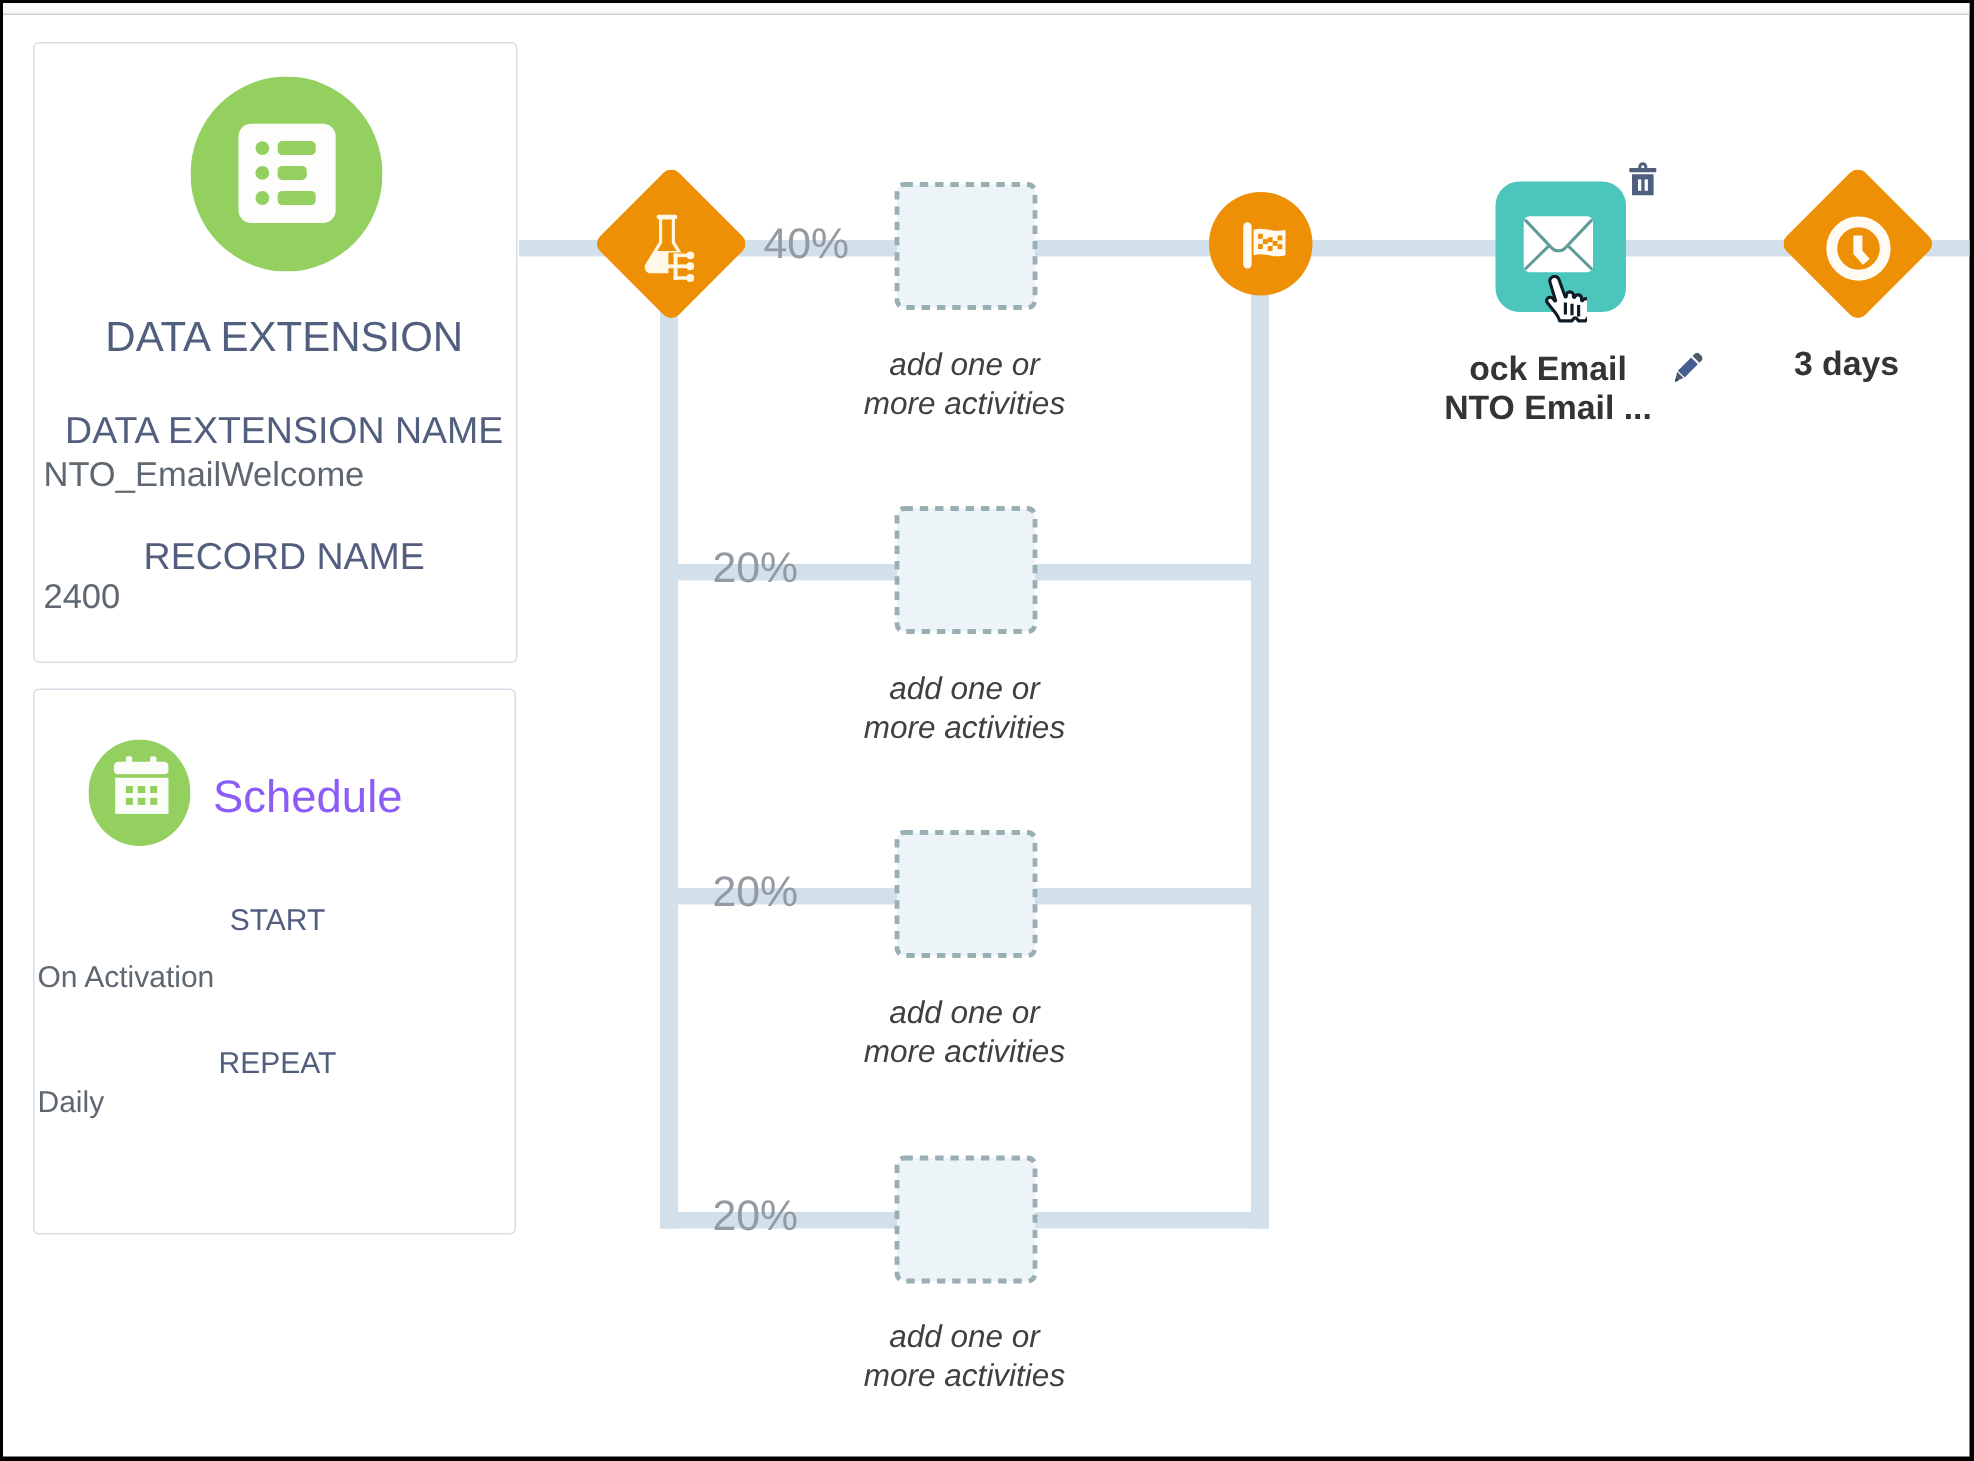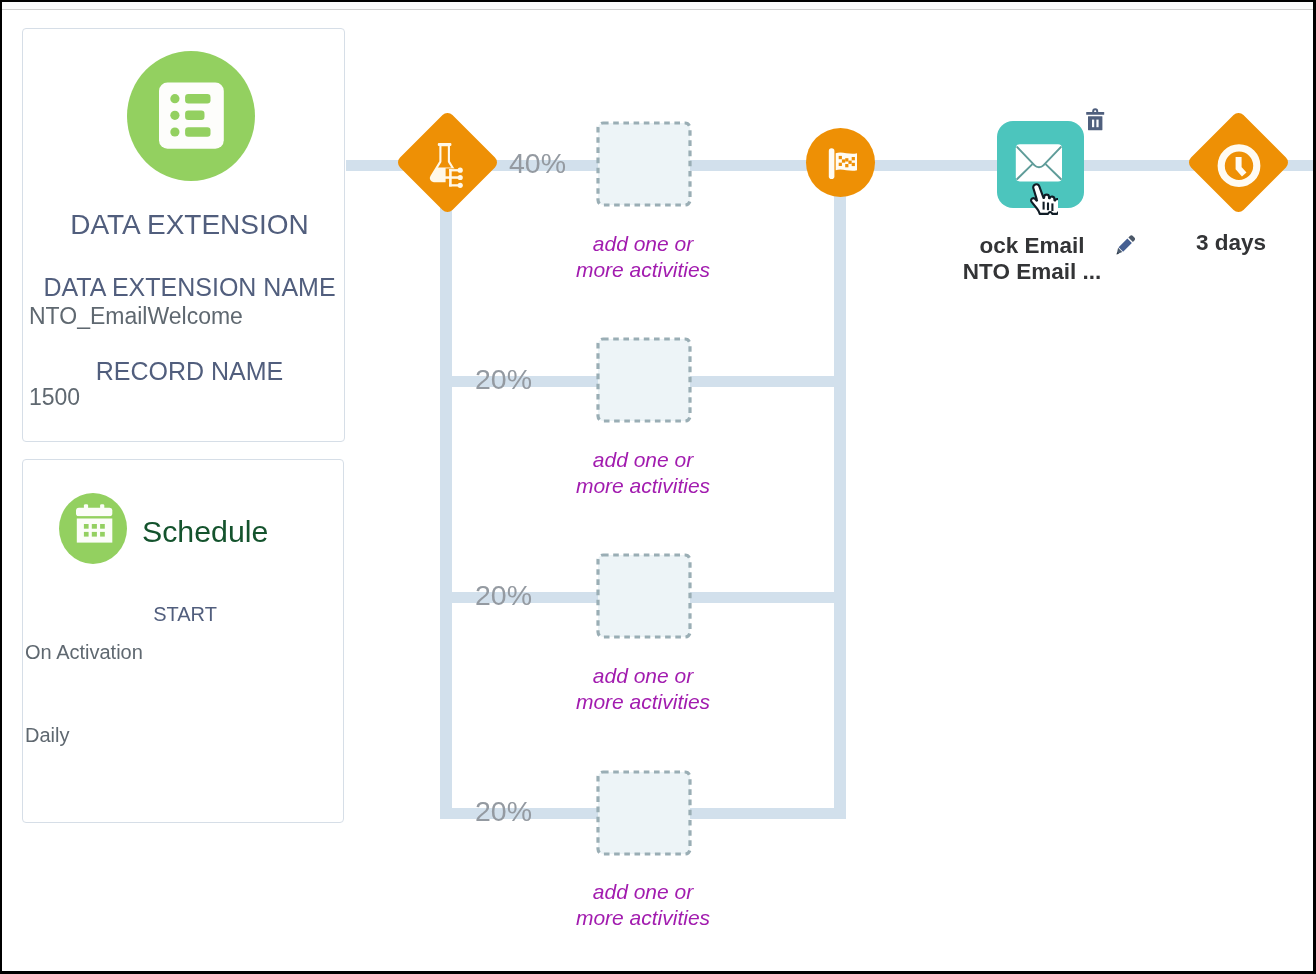--- a/index.html
+++ b/index.html
@@ -30,21 +30,21 @@
   }
   .fld-value {
     position:absolute; left:6px; width:100%; text-align:left;
     font-size:23px; color:#5f6870; font-weight:400; white-space:nowrap;
   }
   .ic-circle { position:absolute; line-height:0; }
   #card-schedule .fld-label { left:2px; font-size:20px; }
   #card-schedule .fld-value { left:2px; font-size:20px; }
   .sched-title {
     position:absolute; left:119px; top:55px;
-    font-size:30.3px; color:#14532d; font-weight:400; white-space:nowrap;
+    font-size:30.3px; color:#8b5cf6; font-weight:400; white-space:nowrap;
   }
 
   
   .hline { position:absolute; height:11px; background:#d2e0ec; }
   .vline { position:absolute; width:12px;  background:#d2e0ec; }
 
   
   .dia-wrap { position:absolute; }
   .dia-bg { position:absolute; left:0; top:0; }
   .dia-icon { position:absolute; left:0; top:0; width:100%; height:100%; }
@@ -54,21 +54,21 @@
   .node-label {
     position:absolute; text-align:center;
     font-size:22.5px; font-weight:700; color:#333436; line-height:26px;
     white-space:nowrap;
   }
 
   
   .ph-box { position:absolute; line-height:0; }
   .ph-text {
     position:absolute; text-align:center; font-style:italic;
-    font-size:21px; color:#a21caf; line-height:26px; white-space:nowrap;
+    font-size:21px; color:#404040; line-height:26px; white-space:nowrap;
   }
   .pct {
     position:absolute; text-align:left; font-size:28.5px; color:#949aa1; white-space:nowrap;
   }
   .trash, .pencil, .cursor { position:absolute; }
 </style>
 </head>
 <body>
 
 <div id="frame">
@@ -95,21 +95,21 @@
           <circle cx="47.9" cy="64.3" r="4.6" fill="#93d060"></circle>
           <rect x="58.1" y="59.6" width="19.4" height="9.4" rx="3.2" fill="#93d060"></rect>
           <circle cx="47.9" cy="81" r="4.6" fill="#93d060"></circle>
           <rect x="58.1" y="76.3" width="25.4" height="9.4" rx="3.2" fill="#93d060"></rect>
         </svg>
       </div>
       <div class="card-title" style="top:180px;">DATA EXTENSION</div>
       <div class="fld-label" style="top:244px;">DATA EXTENSION NAME</div>
       <div class="fld-value" style="top:274px;">NTO_EmailWelcome</div>
       <div class="fld-label" style="top:328px;">RECORD NAME</div>
-      <div class="fld-value" style="top:355px;">1500</div>
+      <div class="fld-value" style="top:355px;">2400</div>
     </div>
     <div class="card" id="card-schedule">
       <div class="ic-circle" style="left:36px; top:33px; width:68px; height:71px;">
         <svg viewBox="0 0 68 71" width="68" height="71" aria-hidden="true">
           <ellipse cx="34" cy="35.5" rx="34" ry="35.5" fill="#93d060"></ellipse>
           <rect x="24.9" y="11.2" width="4.2" height="5.4" rx="1.4" fill="#fbfdf8"></rect>
           <rect x="41.1" y="11.2" width="4.2" height="5.4" rx="1.4" fill="#fbfdf8"></rect>
           <rect x="17" y="14.8" width="36.3" height="8.6" rx="2.8" fill="#fbfdf8"></rect>
           <rect x="17" y="23.2" width="36.3" height="1.5" fill="#93d060"></rect>
           <rect x="17.8" y="25.5" width="35.5" height="24.1" fill="#fbfdf8"></rect>
@@ -119,20 +119,21 @@
             <rect x="41.1" y="31" width="4.7" height="4.7"></rect>
             <rect x="24.9" y="38.9" width="4.7" height="4.7"></rect>
             <rect x="32.8" y="38.9" width="5.1" height="4.7"></rect>
             <rect x="41.1" y="38.9" width="4.7" height="4.7"></rect>
           </g>
         </svg>
       </div>
       <div class="sched-title">Schedule</div>
       <div class="fld-label" style="top:143px;">START</div>
       <div class="fld-value" style="top:181px;">On Activation</div>
+      <div class="fld-label" style="top:238px;">REPEAT</div>
       <div class="fld-value" style="top:264px;">Daily</div>
     </div>
 
     <div class="dia-wrap" style="left:398px; top:113px; width:99px; height:99px;">
       <svg class="dia-bg" viewBox="0 0 99 99" width="99" height="99">
         <path d="M44.55 2.05 A7 7 0 0 1 54.45 2.05 L96.95 44.55 A7 7 0 0 1 96.95 54.45 L54.45 96.95 A7 7 0 0 1 44.55 96.95 L2.05 54.45 A7 7 0 0 1 2.05 44.55 Z" fill="#ee9005"></path>
       </svg>
       <svg class="dia-icon" viewBox="0 0 99 99">
 
         <path d="M42.4 32.2v16.4l-9.1 14.9a3 3 0 0 0 2.6 4.6h21.5a3 3 0 0 0 2.6-4.6l-9.1-14.9V32.2z" fill="none" stroke="#fff8e8" stroke-width="2.1" stroke-linejoin="round"></path>

